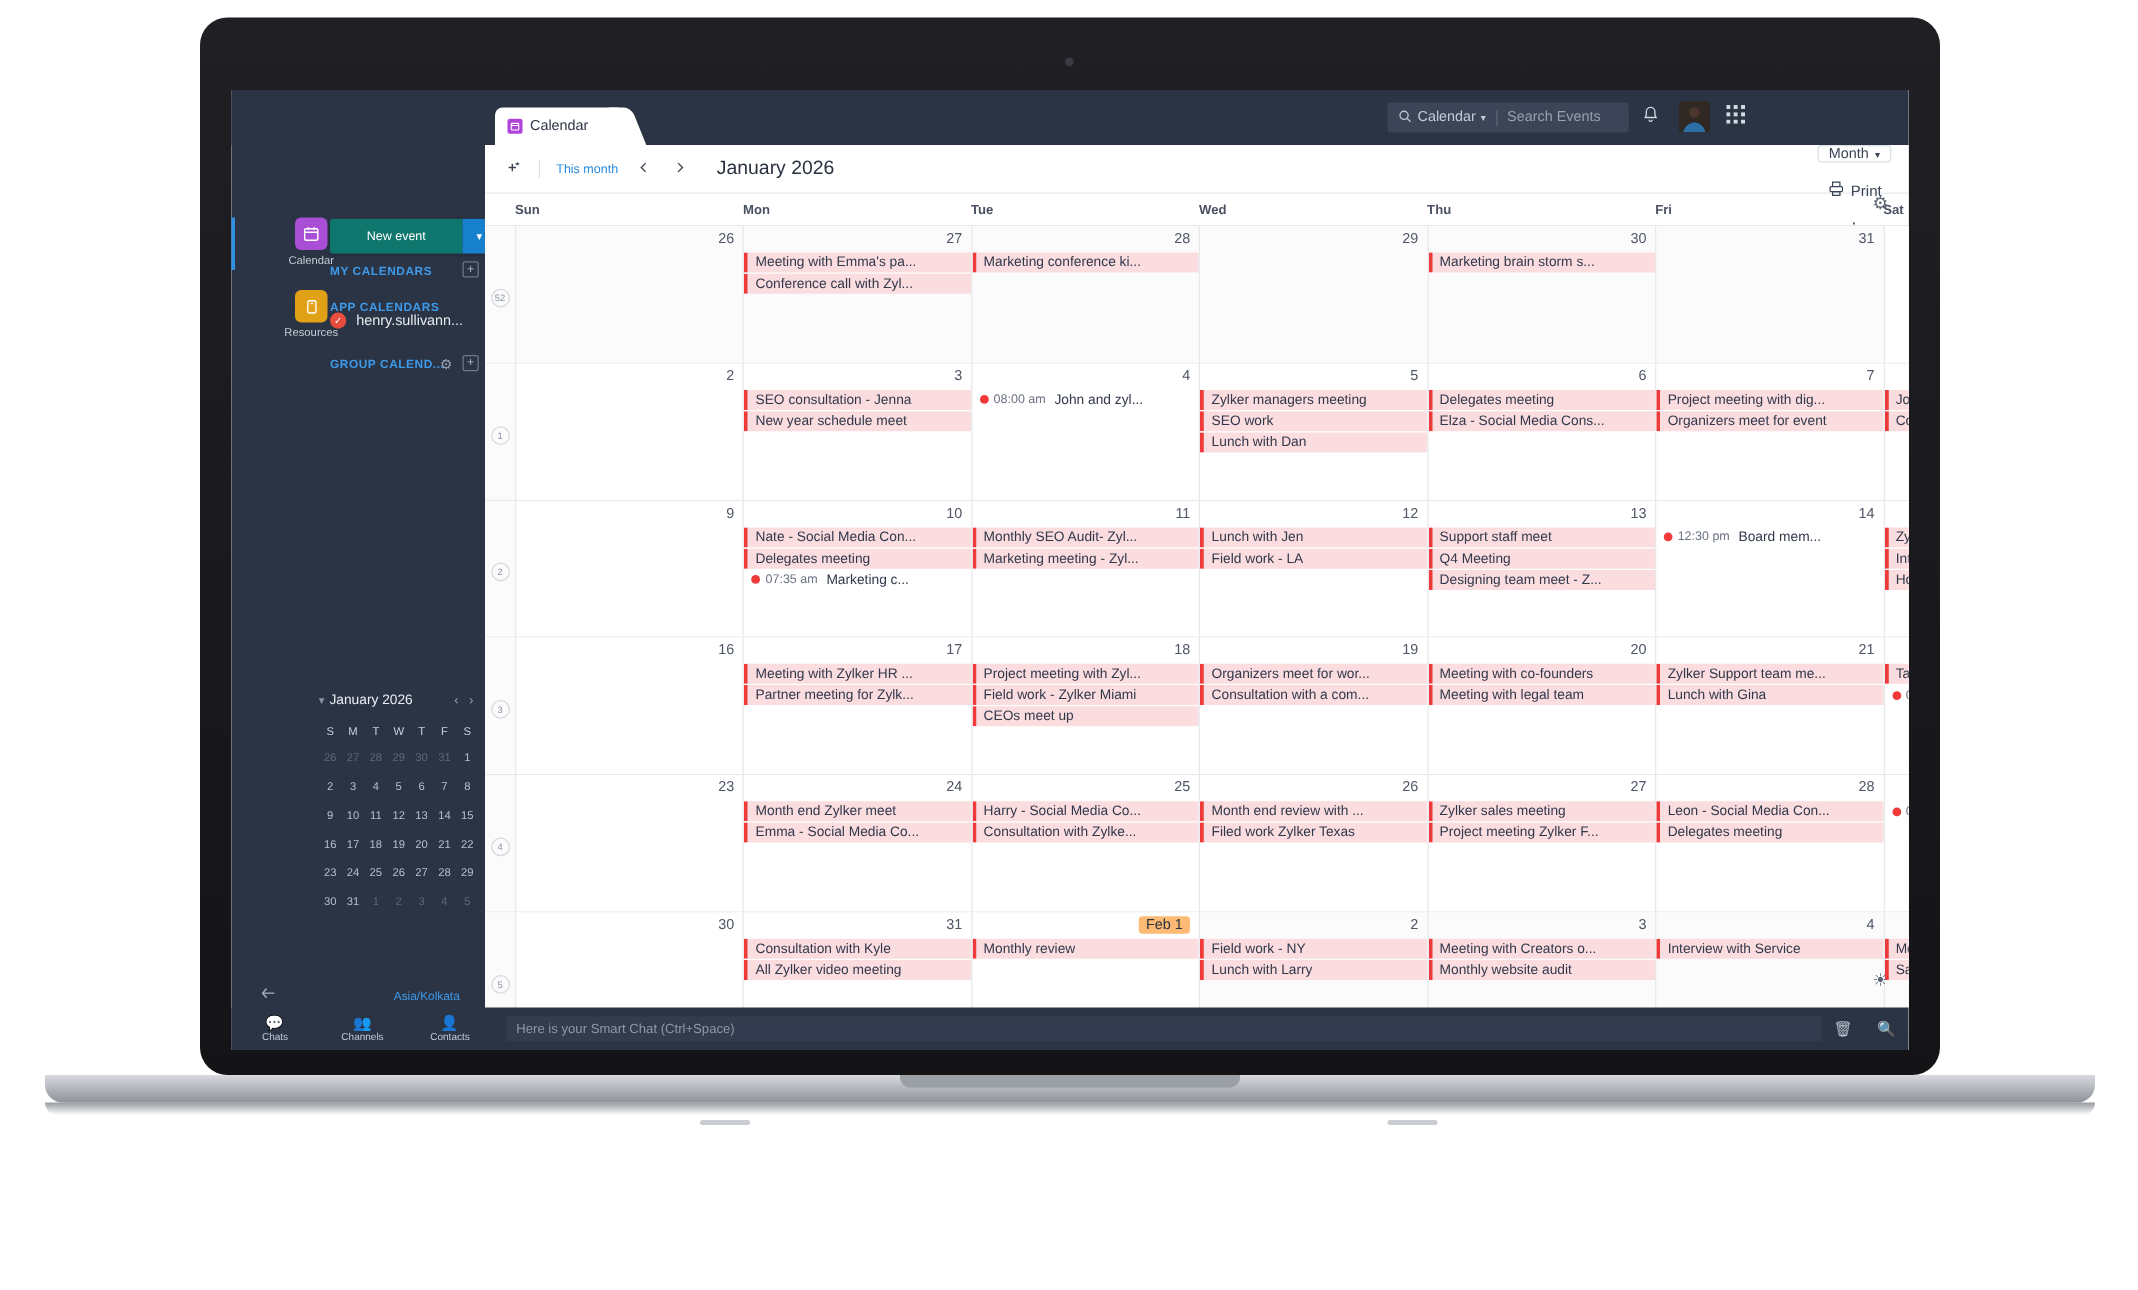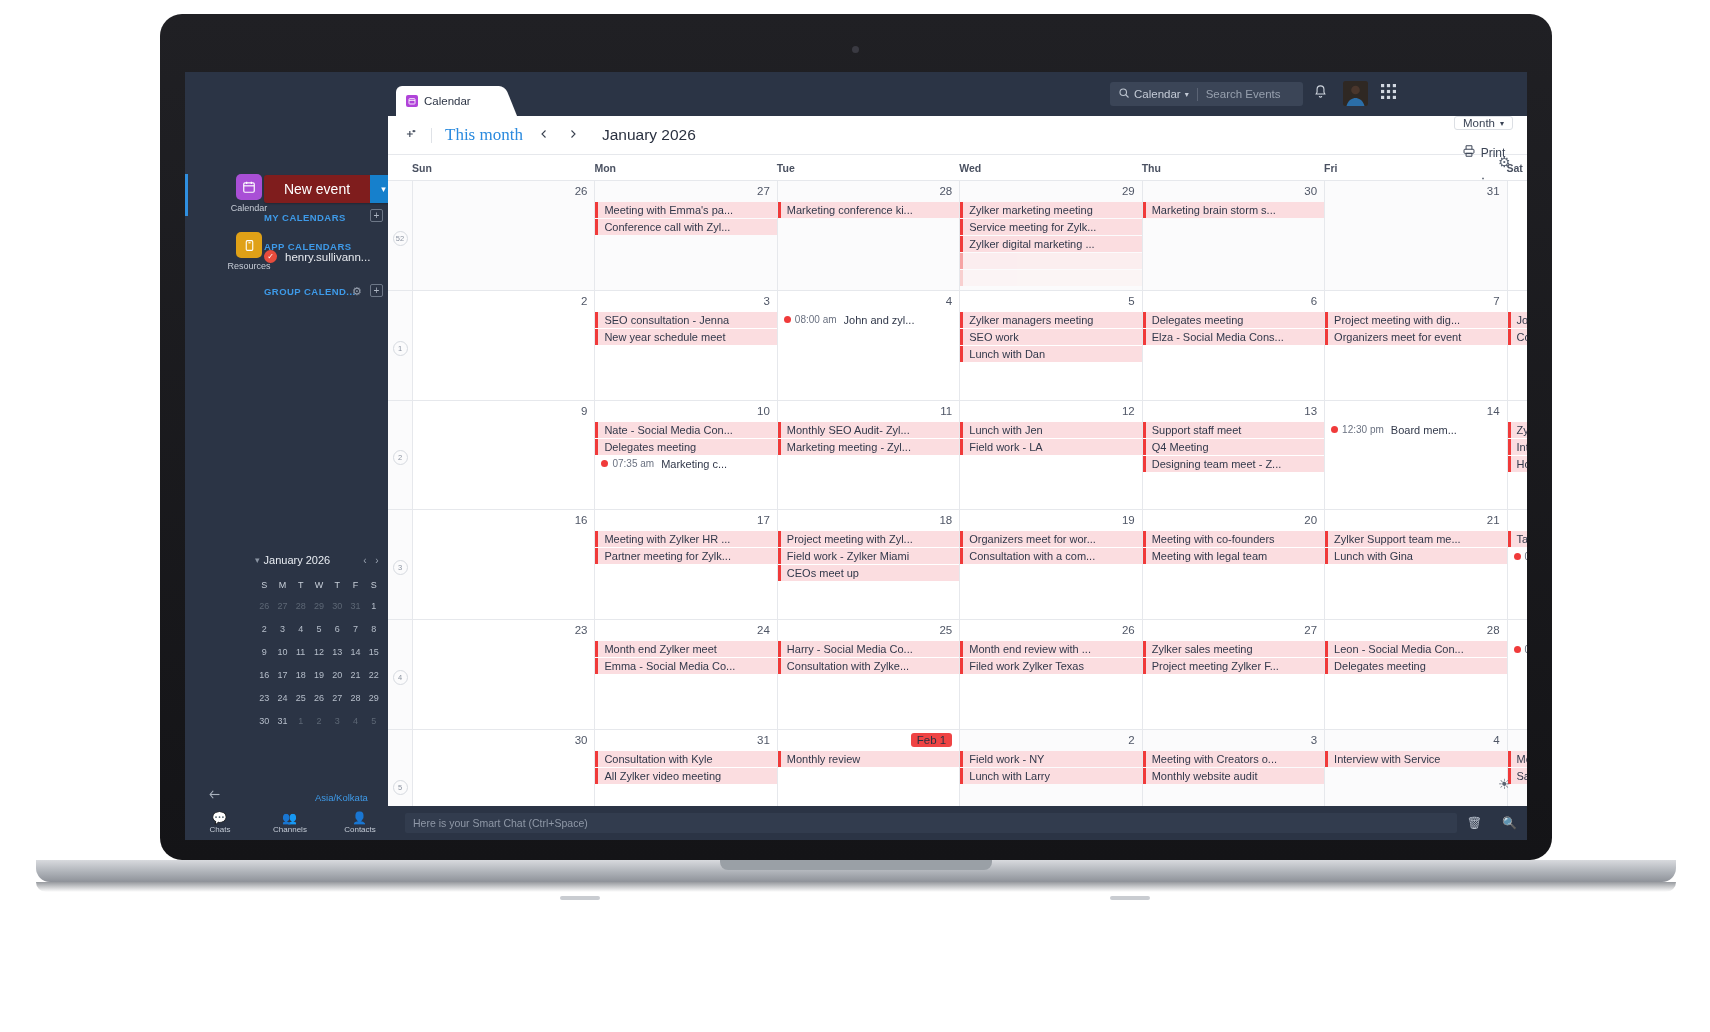--- a/index.html
+++ b/index.html
@@ -71,21 +71,21 @@
   #rail-active-bar {
     position: absolute; left: 0; top: 102px; width: 3px; height: 42px; background: #2f8fe0;
   }
 
   #newevent {
     position: absolute; left: 79px; top: 103px; width: 133px; height: 28px;
     display: flex; align-items: stretch; border-radius: 3px; overflow: hidden;
     box-shadow: 0 1px 2px rgba(0,0,0,.25);
   }
   #newevent .main {
-    flex: 1; background: #7f1d1d; color: #fff; font-size: 14px;
+    flex: 1; background: #0f766e; color: #fff; font-size: 10px;
     display: flex; align-items: center; justify-content: center; cursor: pointer;
   }
   #newevent .caret {
     width: 27px; background: #1680cc; color: #fff; font-size: 9px;
     display: flex; align-items: center; justify-content: center; cursor: pointer;
   }
 
   .sec-head {
     position: absolute; left: 79px; color: #3e9ae8; font-size: 9.5px;
     font-weight: bold; letter-spacing: .45px;
@@ -169,21 +169,21 @@
 
   
   #content { position: absolute; left: 203px; top: 44px; width: 1139px; height: 724px; background:#fff; }
   #toolbar {
     position: absolute; left: 0; top: 0; width: 1139px; height: 39px;
     border-bottom: 1px solid #e6e8ec; display: flex; align-items: center;
   }
   #tb-left { display: flex; align-items: center; gap: 13px; padding-left: 16px; }
   #tb-left .addicon { color:#3b4455; font-size:14px; cursor:pointer; }
   #tb-left .sep { width:1px; height:15px; background:#dfe2e7; }
-  #thismonth { color: #2a8ade; font-size: 17px; cursor: pointer; font-family: Liberation Serif, serif; }
+  #thismonth { color: #2a8ade; font-size: 10px; cursor: pointer; }
   .chev { color: #39414f; font-size: 14px; cursor: pointer; padding: 0 2px; }
   #monthlabel { color: #2a3140; font-size: 15.5px; margin-left: 8px; }
   #tb-right {
     position: absolute; right: 14px; top: 0; height: 39px; display: flex; align-items: center; gap: 14px; flex-direction: column;
   }
   #viewsel {
     border: 1px solid #dcdfe4; border-radius: 3px; height: 22px; padding: 0 8px;
     display: flex; align-items: center; gap: 5px; font-size: 11.5px; color: #3b4455;
     cursor: pointer; background:#fff;
   }
@@ -211,21 +211,21 @@
   }
   .day {
     flex: 1; border-left: 1px solid #e6e8ec; position: relative;
     background: #fbfbfc; overflow: hidden;
   }
   .day.white { background: #ffffff; }
   .daynum {
     position: absolute; right: 7px; top: 4px; font-size: 11.5px; color: #4f5666;
   }
   .daynum.badge {
-    background: #ef4444; color: #2b3240; border-radius: 3px; padding: 1px 6px; top: 3px;
+    background: #fdba74; color: #2b3240; border-radius: 3px; padding: 1px 6px; top: 3px;
   }
   .events { position: absolute; left: 0; right: 0; top: 21px; }
   .ev {
     height: 16px; margin-bottom: 1px; background: #fbdde0;
     display: flex; align-items: center; position: relative;
     font-size: 11px; color: #31384a; cursor: pointer;
     white-space: nowrap; overflow: hidden;
   }
   .ev::before {
     content: ""; position: absolute; left: 0; top: 0; width: 3px; height: 16px; background: #f03a3a;
@@ -547,37 +547,20 @@
               <div class="day">
                 <div class="daynum">28</div>
                 <div class="events">
                   <div class="ev">
                     <span class="t">Marketing conference ki...</span>
                   </div>
                 </div>
               </div>
               <div class="day">
                 <div class="daynum">29</div>
-                <div class="events">
-                  <div class="ev">
-                    <span class="t">Zylker marketing meeting</span>
-                  </div>
-                  <div class="ev">
-                    <span class="t">Service meeting for Zylk...</span>
-                  </div>
-                  <div class="ev">
-                    <span class="t">Zylker digital marketing ...</span>
-                  </div>
-                  <div class="ev faded">
-                    <span class="t"></span>
-                  </div>
-                  <div class="ev faded2">
-                    <span class="t"></span>
-                  </div>
-                </div>
               </div>
               <div class="day">
                 <div class="daynum">30</div>
                 <div class="events">
                   <div class="ev">
                     <span class="t">Marketing brain storm s...</span>
                   </div>
                 </div>
               </div>
               <div class="day">

